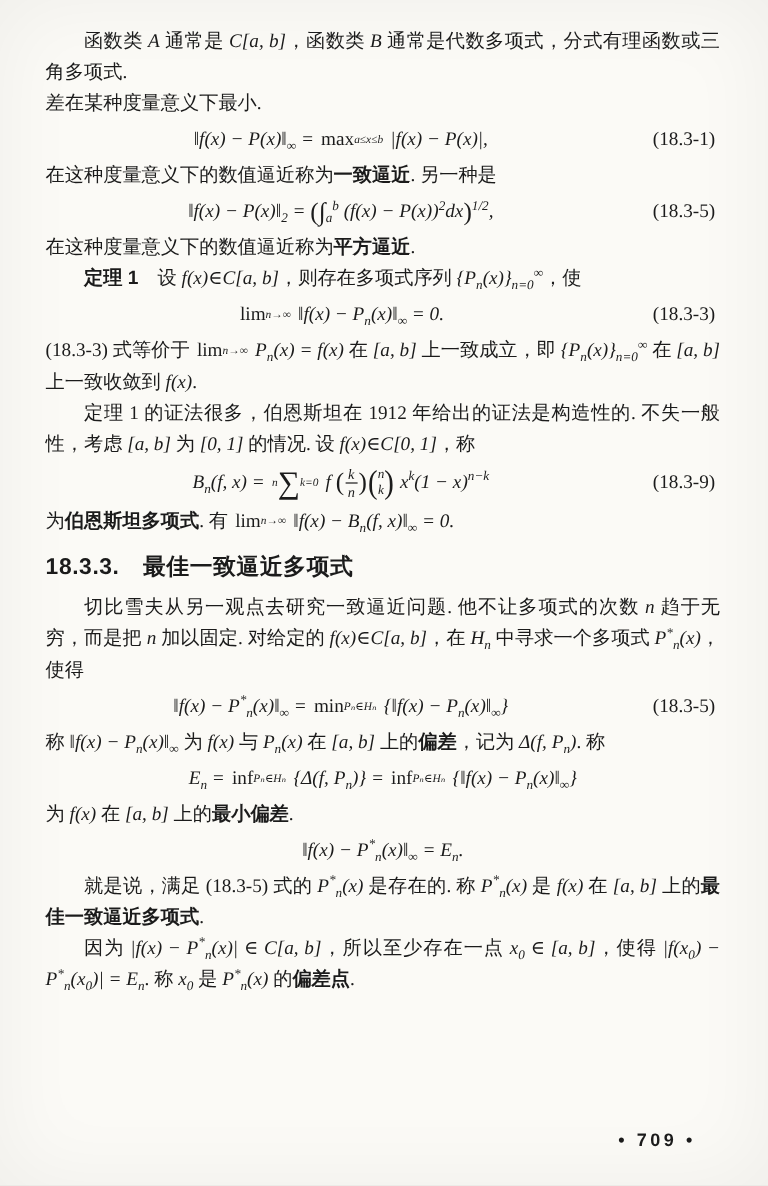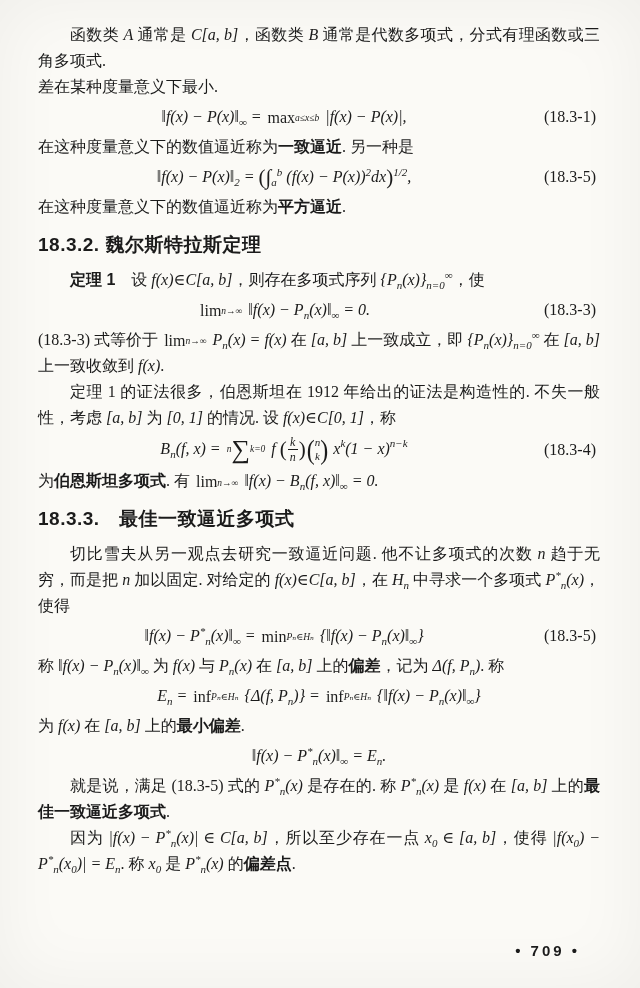--- a/index.html
+++ b/index.html
@@ -60,21 +60,20 @@
   <div class="page-body">
       <div class="para indent"><span>函数类 </span><span class="i">A</span><span> 通常是 </span><span class="i">C[a, b]</span><span>，函数类 </span><span class="i">B</span><span> 通常是代数多项式，分式有理函数或三角多项式.</span></div>
       <div class="para"><span>差在某种度量意义下最小.</span></div>
       <div class="formula"><span>‖f(x) − P(x)‖</span><sub>∞</sub><span> = </span><span class="underop">
           <span class="op-main">max</span>
           <span class="op-under">a≤x≤b</span>
         </span><span> |f(x) − P(x)|,</span><span class="eqno">(18.3-1)</span></div>
       <div class="para"><span>在这种度量意义下的数值逼近称为</span><span class="b">一致逼近</span><span>. 另一种是</span></div>
       <div class="formula"><span>‖f(x) − P(x)‖</span><sub>2</sub><span> = </span><span class="big">(</span><span class="big">∫</span><sub>a</sub><sup>b</sup><span> (f(x) − P(x))</span><sup>2</sup><span>dx</span><span class="big">)</span><sup>1/2</sup><span>,</span><span class="eqno">(18.3-5)</span></div>
       <div class="para"><span>在这种度量意义下的数值逼近称为</span><span class="b">平方逼近</span><span>.</span></div>
-      <div class="heading"><span>18.3.2. 魏尔斯特拉斯定理</span></div>
       <div class="para indent"><span class="b">定理 1</span><span>　设 </span><span class="i">f(x)∈C[a, b]</span><span>，则存在多项式序列 </span><span class="i">{P</span><sub>n</sub><span class="i">(x)}</span><sub>n=0</sub><sup>∞</sup><span>，使</span></div>
       <div class="formula"><span class="underop">
           <span class="op-main">lim</span>
           <span class="op-under">n→∞</span>
         </span><span> ‖f(x) − P</span><sub>n</sub><span>(x)‖</span><sub>∞</sub><span> = 0.</span><span class="eqno">(18.3-3)</span></div>
       <div class="para"><span>(18.3-3) 式等价于 </span><span class="underop">
           <span class="op-main">lim</span>
           <span class="op-under">n→∞</span>
         </span><span> </span><span class="i">P</span><sub>n</sub><span class="i">(x) = f(x)</span><span> 在 </span><span class="i">[a, b]</span><span> 上一致成立，即 </span><span class="i">{P</span><sub>n</sub><span class="i">(x)}</span><sub>n=0</sub><sup>∞</sup><span> 在 </span><span class="i">[a, b]</span><span> 上一致收敛到 </span><span class="i">f(x)</span><span>.</span></div>
       <div class="para indent"><span>定理 1 的证法很多，伯恩斯坦在 1912 年给出的证法是构造性的. 不失一般性，考虑 </span><span class="i">[a, b]</span><span> 为 </span><span class="i">[0, 1]</span><span> 的情况. 设 </span><span class="i">f(x)∈C[0, 1]</span><span>，称</span></div>
@@ -85,21 +84,21 @@
         </span><span> f </span><span class="big">(</span><span class="frac">
           <span>k</span>
           <span class="den">n</span>
         </span><span class="big">)</span><span class="binom">
           <span class="bigp">(</span>
           <span class="bstack">
             <span>n</span>
             <span>k</span>
           </span>
           <span class="bigp">)</span>
-        </span><span> x</span><sup>k</sup><span>(1 − x)</span><sup>n−k</sup><span class="eqno">(18.3-4)</span></div>
+        </span><span> x</span><sup>k</sup><span>(1 − x)</span><sup>n−k</sup><span class="eqno">(18.3-9)</span></div>
       <div class="para"><span>为</span><span class="b">伯恩斯坦多项式</span><span>. 有 </span><span class="underop">
           <span class="op-main">lim</span>
           <span class="op-under">n→∞</span>
         </span><span> </span><span class="i">‖f(x) − B</span><sub>n</sub><span class="i">(f, x)‖</span><sub>∞</sub><span class="i"> = 0.</span></div>
       <div class="heading"><span>18.3.3.　最佳一致逼近多项式</span></div>
       <div class="para indent"><span>切比雪夫从另一观点去研究一致逼近问题. 他不让多项式的次数 </span><span class="i">n</span><span> 趋于无穷，而是把 </span><span class="i">n</span><span> 加以固定. 对给定的 </span><span class="i">f(x)∈C[a, b]</span><span>，在 </span><span class="i">H</span><sub>n</sub><span> 中寻求一个多项式 </span><span class="i">P</span><sup>*</sup><sub>n</sub><span class="i">(x)</span><span>，使得</span></div>
       <div class="formula"><span>‖f(x) − P</span><sup>*</sup><sub>n</sub><span>(x)‖</span><sub>∞</sub><span> = </span><span class="underop">
           <span class="op-main">min</span>
           <span class="op-under">Pₙ∈Hₙ</span>
         </span><span> {‖f(x) − P</span><sub>n</sub><span>(x)‖</span><sub>∞</sub><span>}</span><span class="eqno">(18.3-5)</span></div>

